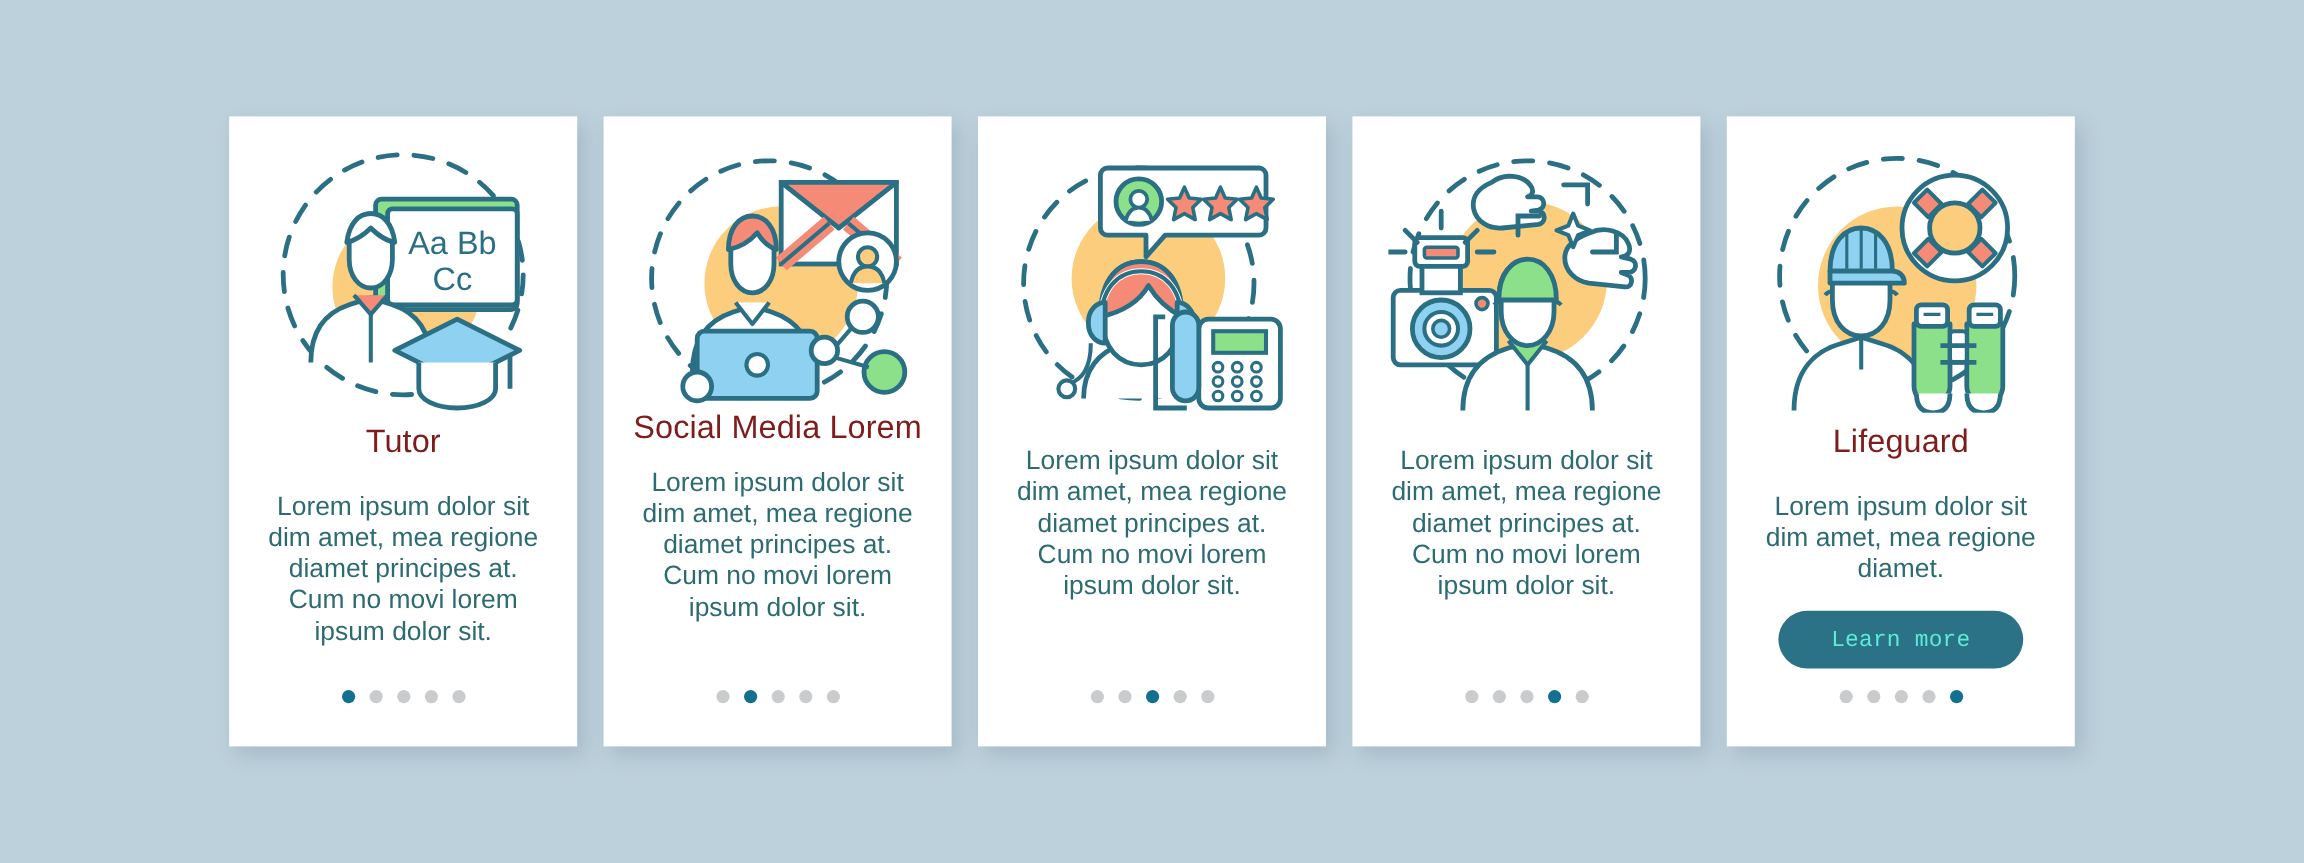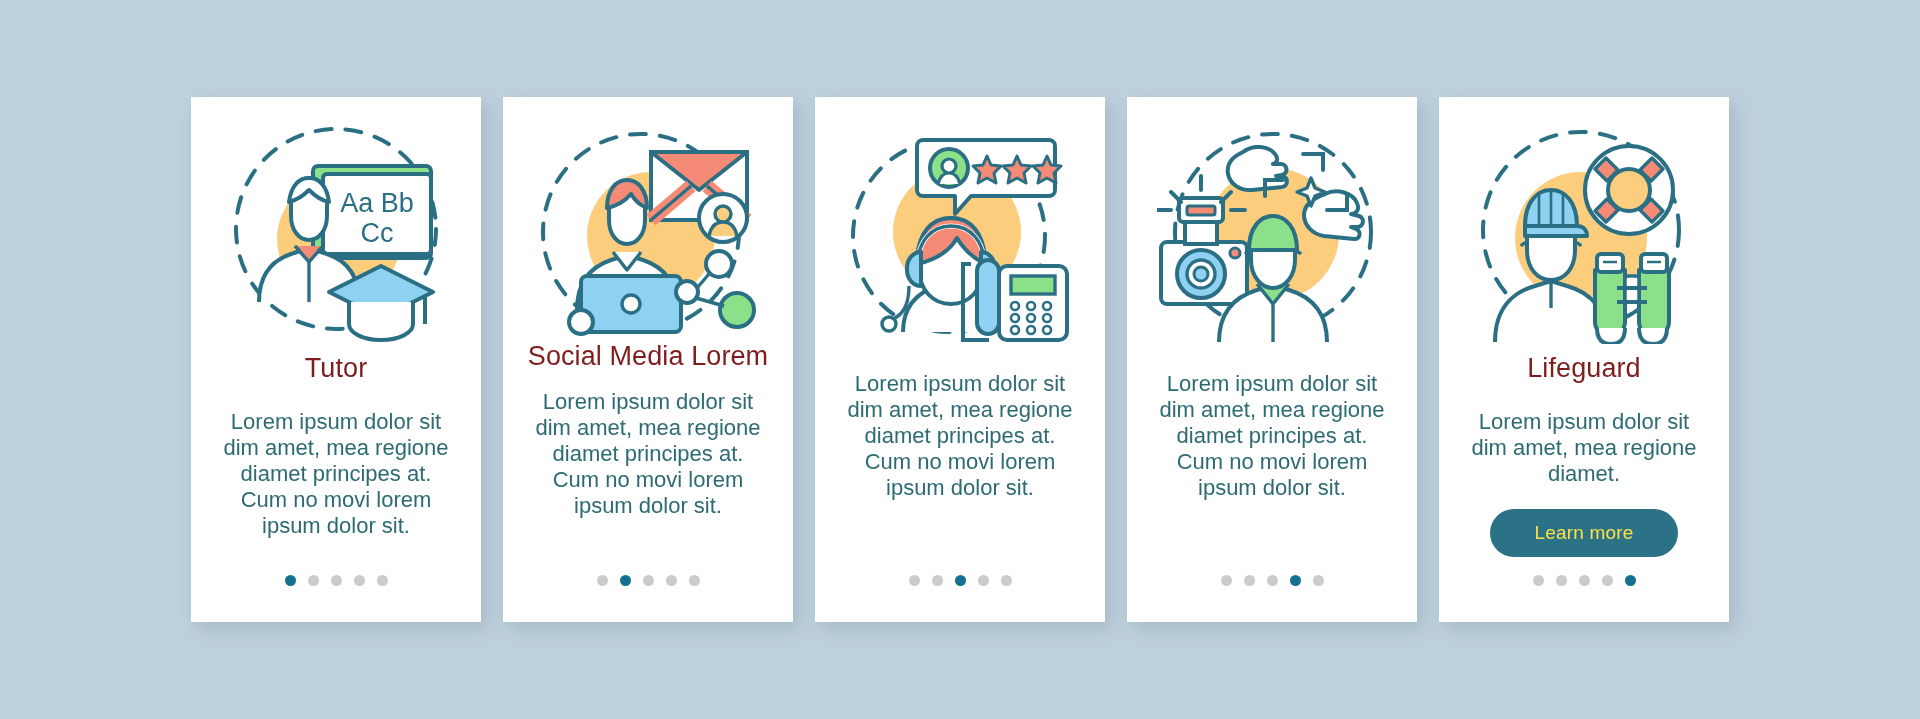--- a/index.html
+++ b/index.html
@@ -80,24 +80,24 @@
 
   .cta-wrap {
     margin-top: 22px;
     display: flex;
     justify-content: center;
     width: 100%;
   }
 
   .cta {
     background: #2b7287;
-    color: #fde047;
+    color: #5eead4;
     border: none;
     border-radius: 24px;
-    font-family: Liberation Sans, sans-serif;
+    font-family: Liberation Mono, monospace;
     font-size: 19px;
     padding: 13px 44px;
     cursor: pointer;
     letter-spacing: 0.2px;
   }
 
   .dots {
     position: absolute;
     bottom: 36px;
     left: 0;

